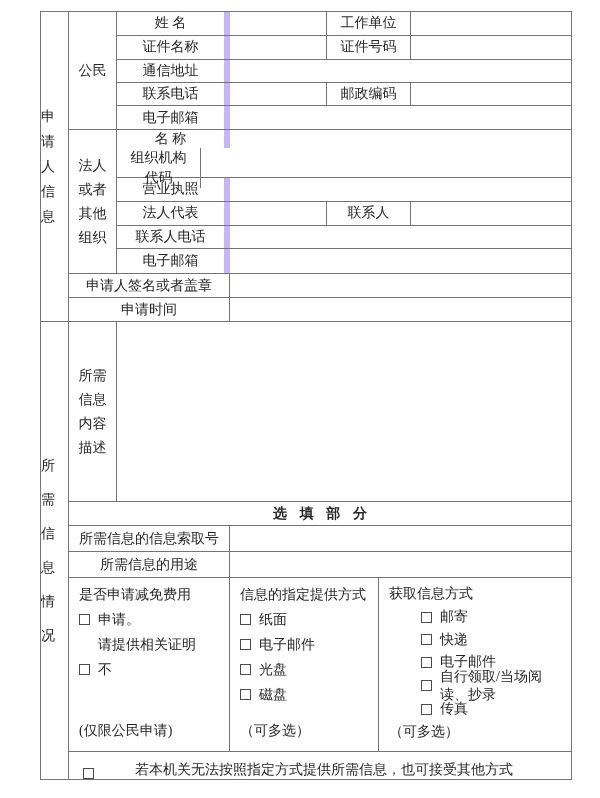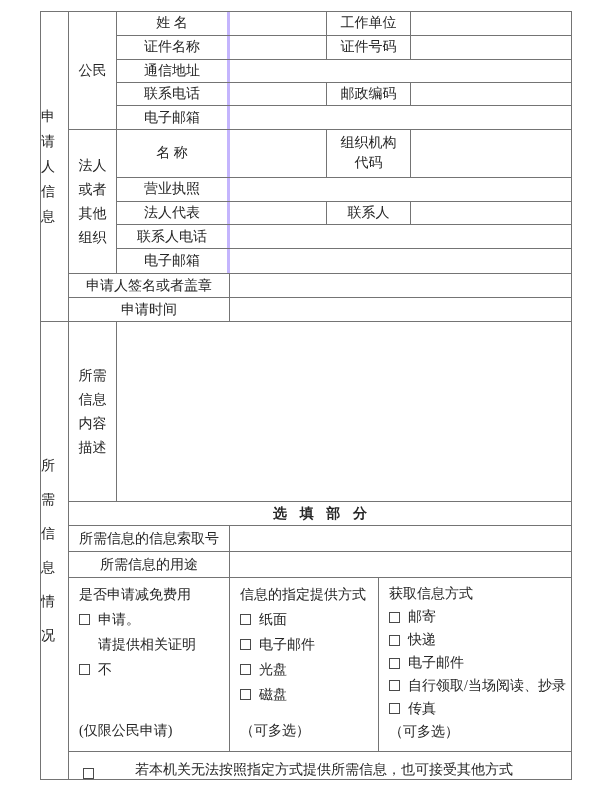--- a/index.html
+++ b/index.html
@@ -26,45 +26,45 @@
     border-right: 1px solid #747474;
     display: flex; align-items: center; justify-content: flex-start;
     text-align: center;
   }
   .vtext { width: 14px; word-break: break-all; line-height: 25px; }
   .vtext2 { width: 14px; word-break: break-all; line-height: 34px; }
   .stack { flex: 1; display: flex; flex-direction: column; min-width: 0; }
   .row { display: flex; border-bottom: 1px solid #747474; }
   .row.last { border-bottom: none; gap: 33px; }
   .group { display: flex; border-bottom: 1px solid #747474; }
-  .h24 { height: 24px; } .h23 { height: 23px; } .h48 { height: 48px; }
+  .h24 { height: 24px; } .h23 { height: 23px; } .h48 { height: 48px; flex-direction: column; }
   .h26 { height: 26px; } .h118 { height: 118px; } .h144 { height: 144px; }
   .h180 { height: 180px; } .h174 { height: 174px; } .h27 { height: 27px; }
   .cB { width: 48px; flex: none; border-right: 1px solid #747474; }
-  .cC { width: 113px; flex: none; border-right: 3px solid #c4b5fd; }
+  .cC { width: 113px; flex: none; border-right: 6px solid #c4b5fd; }
   .cD { width: 97px; flex: none; border-right: 1px solid #747474; }
   .cE { width: 84px; flex: none; border-right: 1px solid #747474; }
   .cBC { width: 161px; flex: none; border-right: 1px solid #747474; }
   .cDesc { width: 48px; flex: none; border-right: 1px solid #747474; }
   .cFill { flex: 1; min-width: 0; }
   .lab { display: flex; align-items: center; justify-content: center; text-align: center; }
   .wrap2em { width: 28px; word-break: break-all; line-height: 24px; text-align: center; }
   .wrap4em { width: 58px; word-break: break-all; line-height: 20px; text-align: center; }
   .hdr-optional {
     display: flex; align-items: center; justify-content: center;
     font-weight: bold;
     letter-spacing: 0.9em; padding-left: 0.9em;
   }
   .col1 { width: 161px; flex: none; border-right: 1px solid #747474; }
   .col2 { width: 149px; flex: none; border-right: 1px solid #747474; }
   .col3 { flex: 1; min-width: 0; }
   .optcol { display: flex; flex-direction: column; padding: 5px 2px 8px 10px; }
   .optcol .colhdr { height: 24px; display: flex; align-items: center; }
   .opt { display: flex; align-items: center; height: 25px; }
-  .opt.tight { height: 24px; }
+  .opt.tight { height: 24px; margin-left: 32px; }
   .cb {
     width: 11px; height: 11px; flex: none;
     border: 1px solid #4a4a4a; background: #fff;
     margin-right: 8px; display: inline-block;
   }
   .subnote { height: 25px; display: flex; align-items: center; padding-left: 19px; }
   .colnote { margin-top: auto; height: 24px; display: flex; align-items: center; }
   .bottom-note { display: flex; align-items: flex-end; padding-left: 14px; }
 </style>
 </head>

